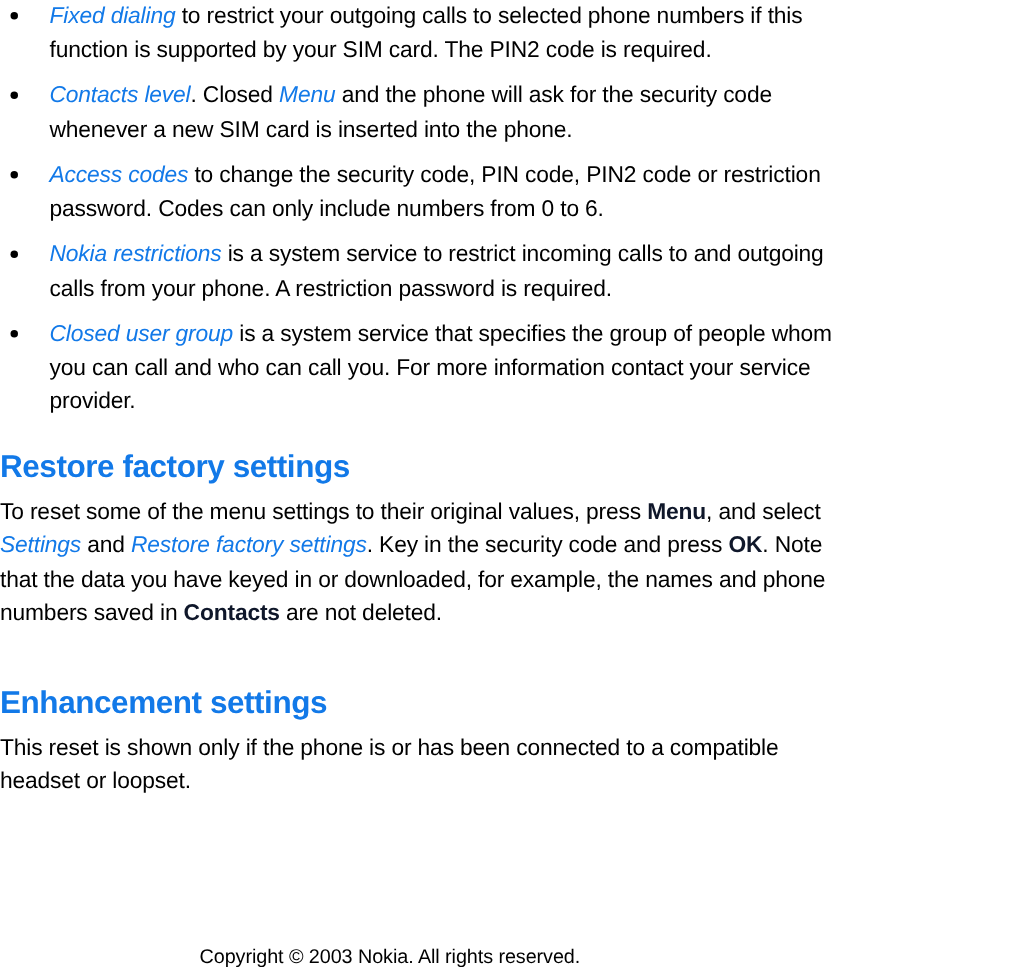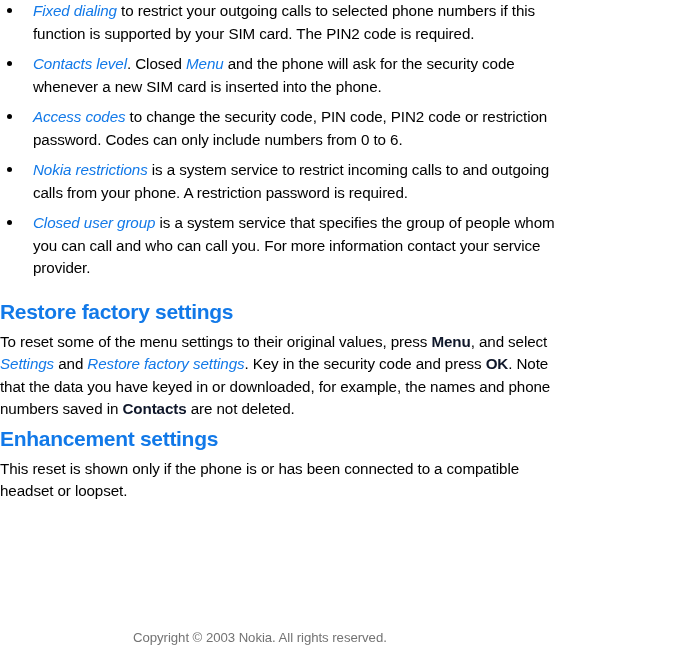--- a/index.html
+++ b/index.html
@@ -59,21 +59,21 @@
   
   .section-heading {
     color: #1279e8;
     font-size: 21px;
     line-height: 24px;
     font-weight: bold;
     letter-spacing: -0.3px;
     margin: 0;
   }
   .h-restore { margin-top: 20px; }
-  .h-enhancement { margin-top: 6px; }
+  .h-enhancement { margin-top: 36px; }
 
   
   .para {
     font-size: 15.2px;
     line-height: 22.5px;
     letter-spacing: -0.1px;
     margin: 7px 0 0 0;
     width: 563px;
   }
 
@@ -95,21 +95,21 @@
     width: 674px;
     height: 21px;
   }
   .footer-copyright {
     position: absolute;
     left: 133px;
     top: 0;
     font-size: 13.2px;
     line-height: 19px;
     letter-spacing: -0.05px;
-    color: #737373;
+    color: #000000;
     white-space: nowrap;
   }
   .footer-pagenum {
     position: absolute;
     right: 2px;
     top: 0;
     font-size: 14px;
     line-height: 19px;
     font-weight: bold;
     color: #000000;

